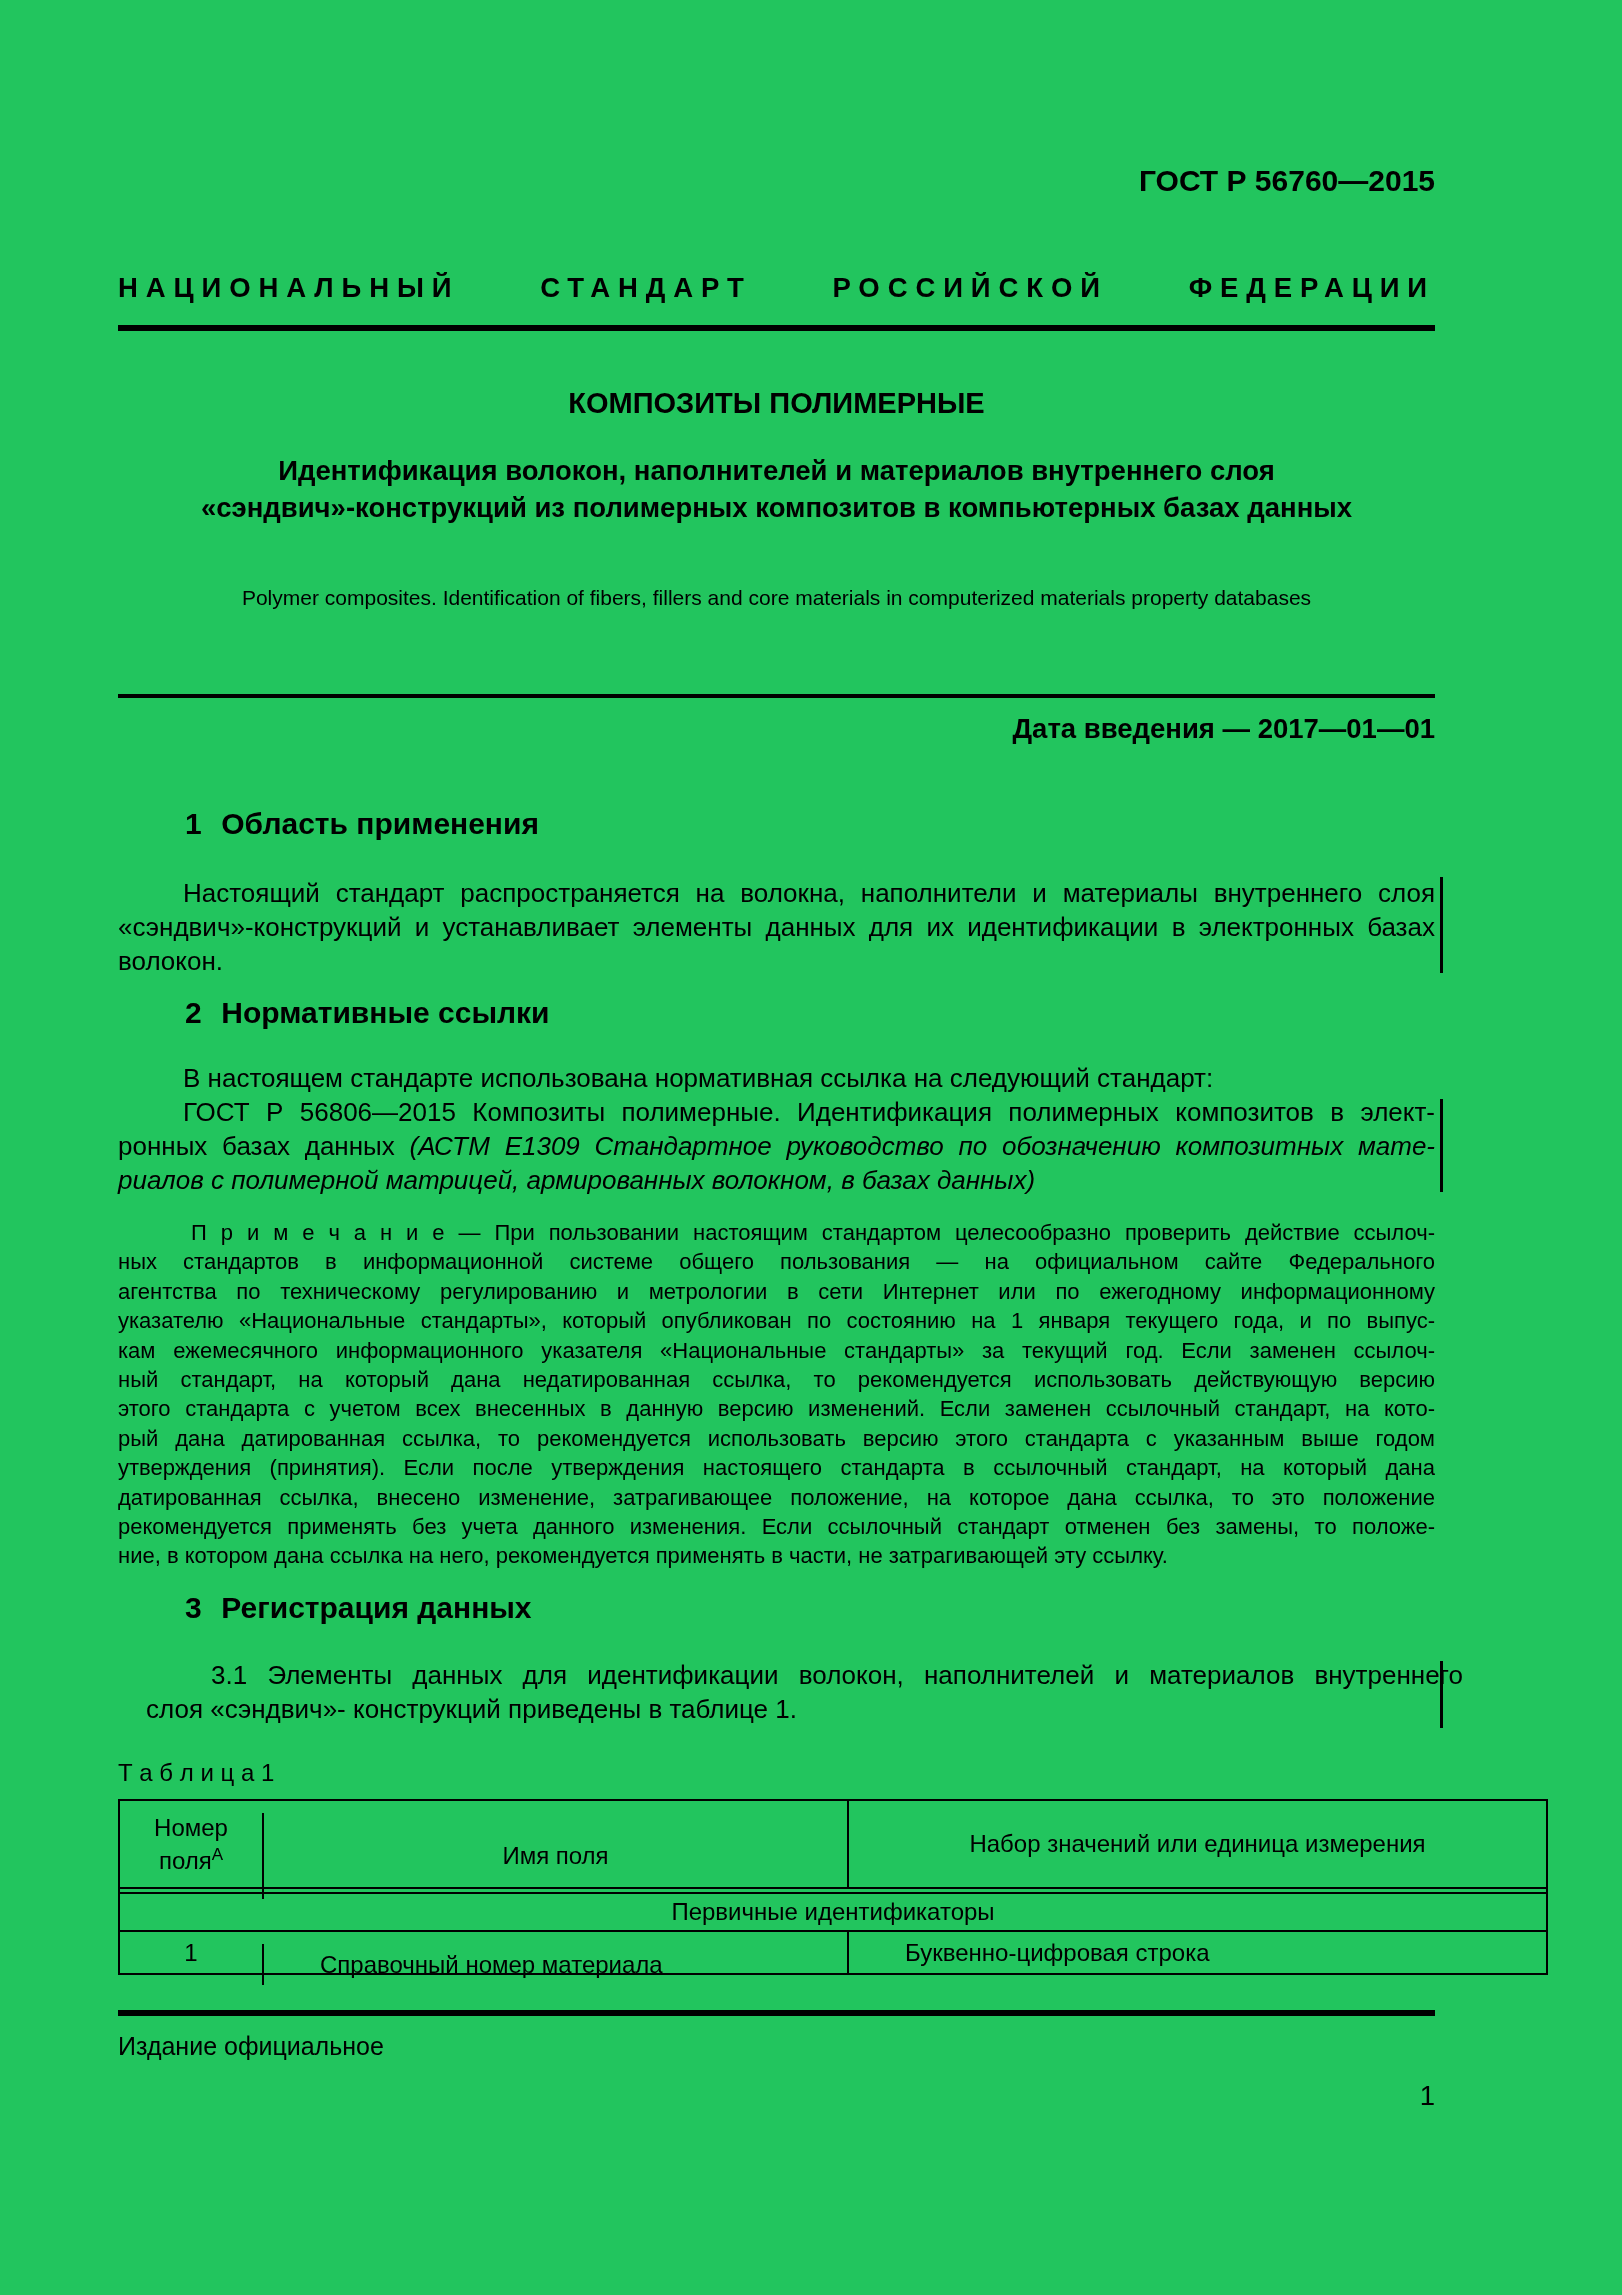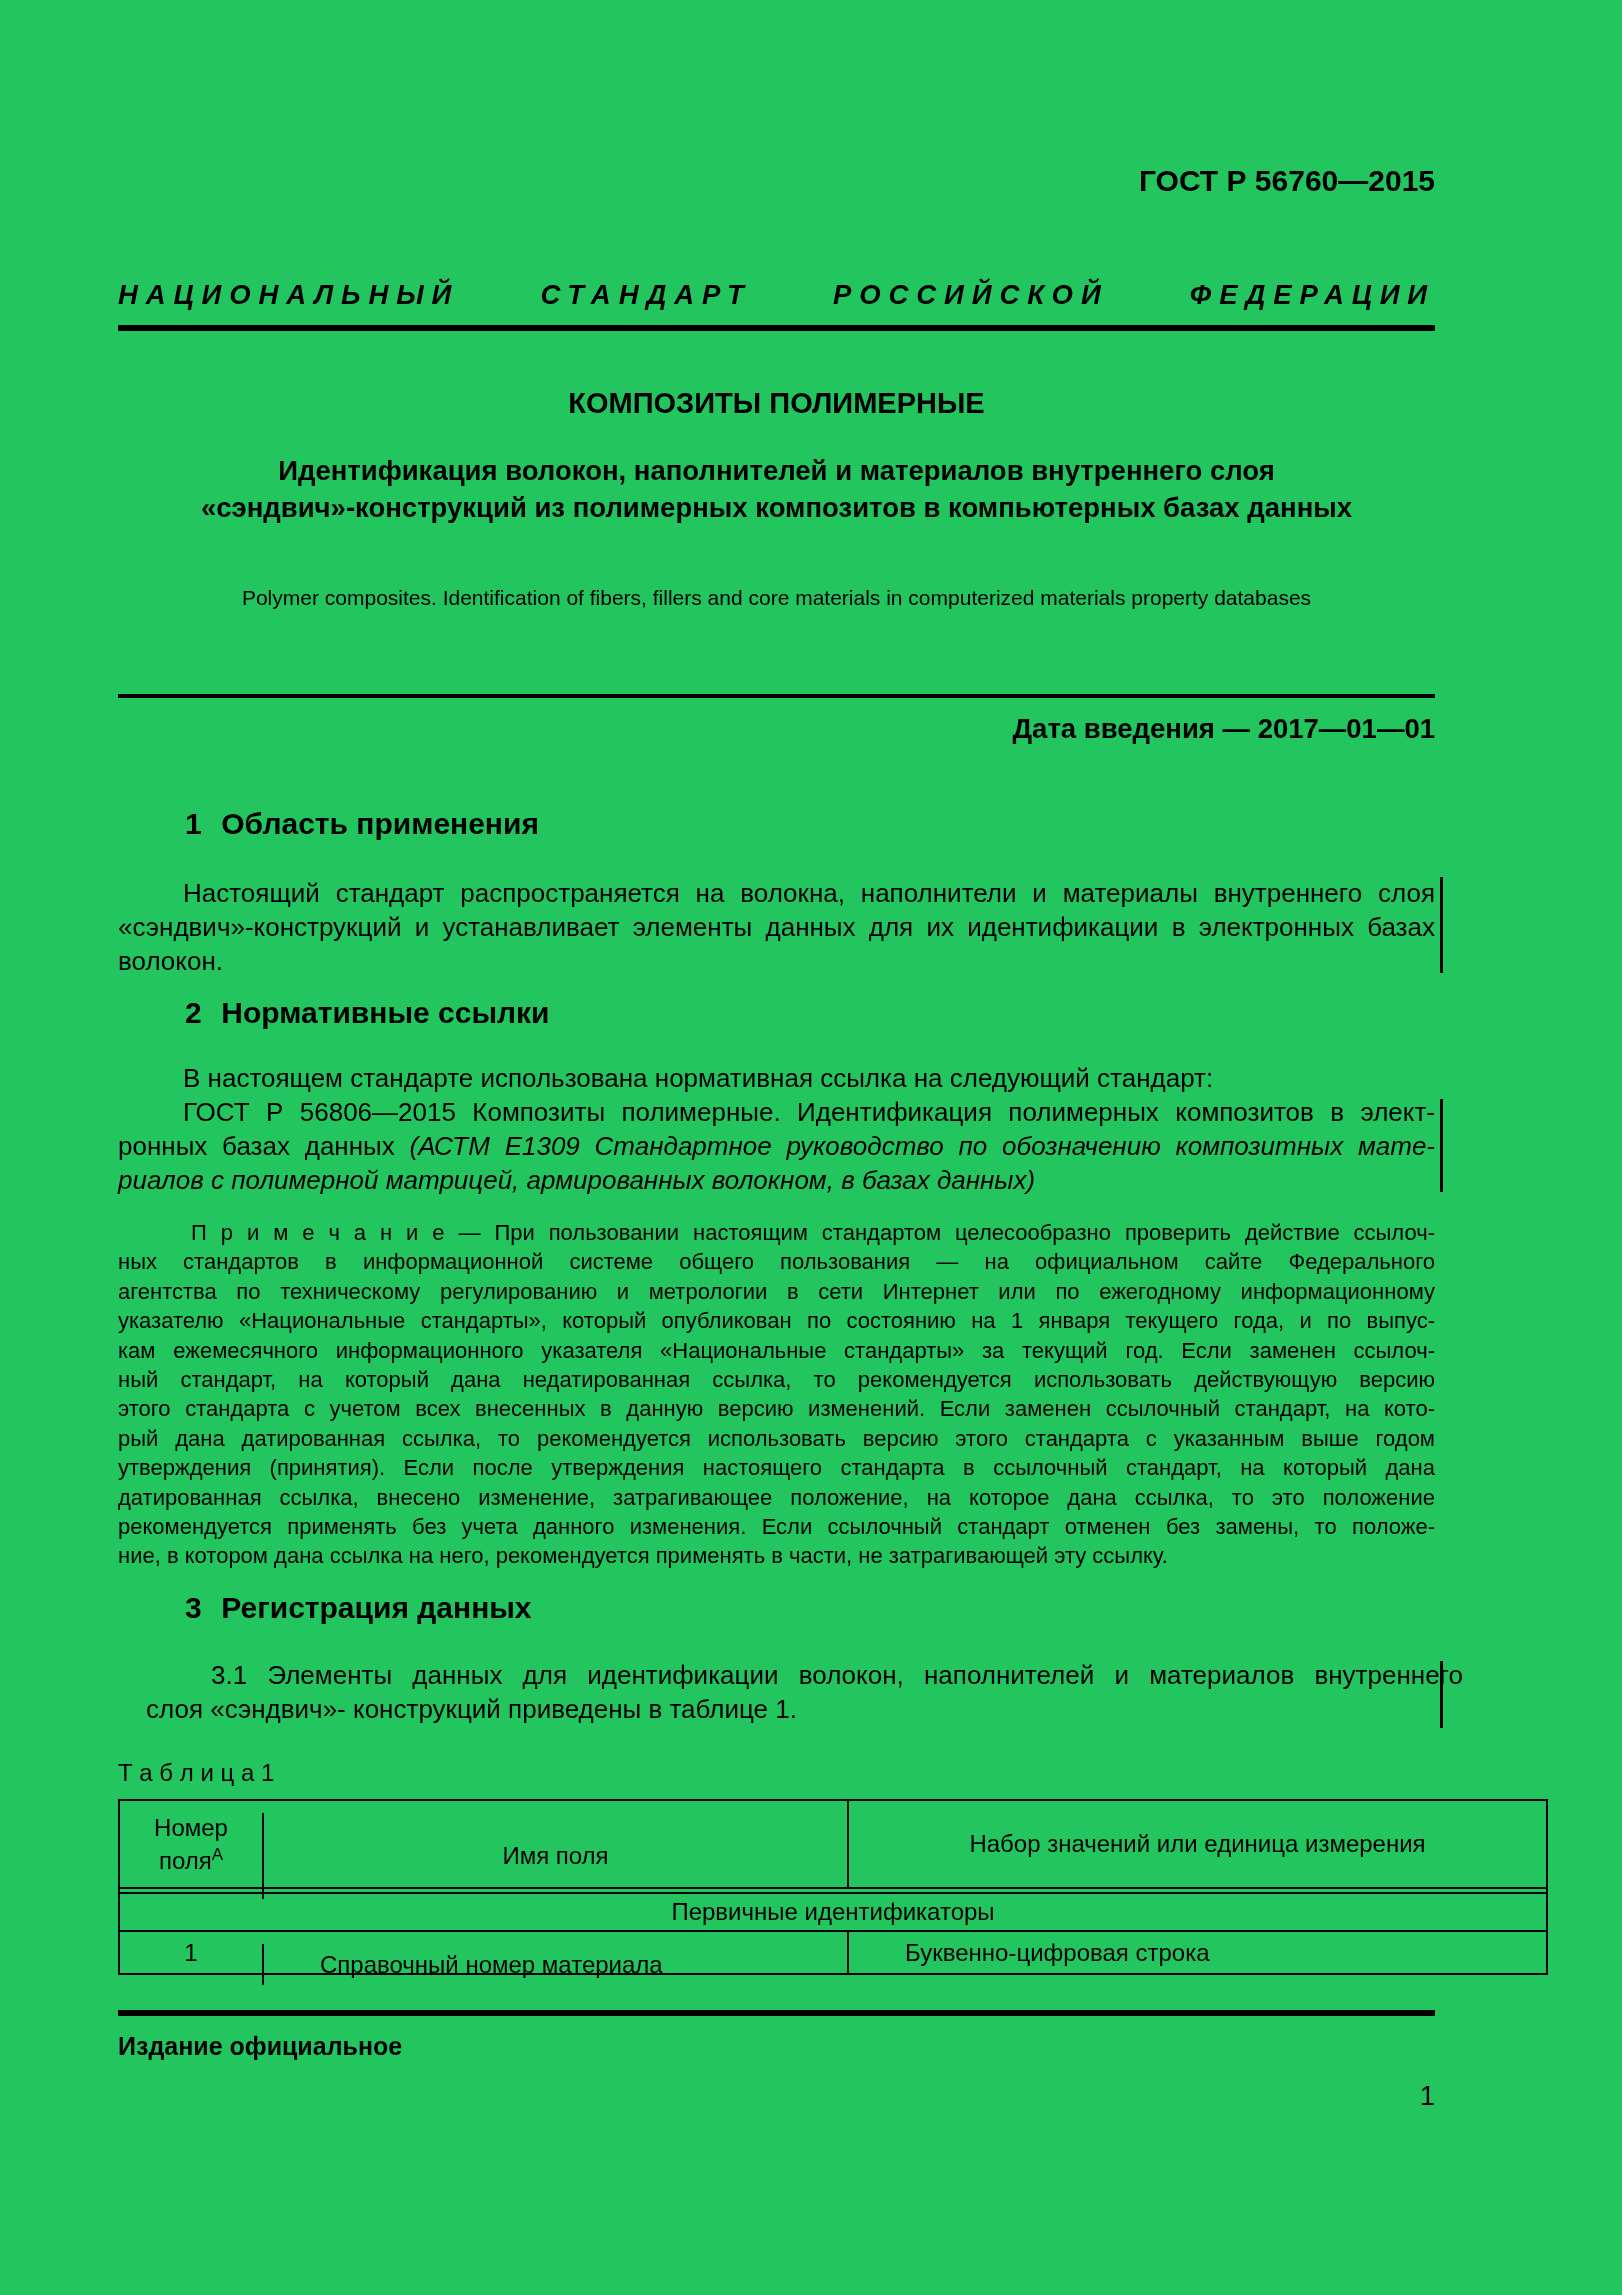--- a/index.html
+++ b/index.html
@@ -2,22 +2,22 @@
 <html style="font-size:10.5px"><head>
 <meta charset="utf-8">
 <style>
   html,body{margin:0;padding:0;background:#888;}
   .page{
     position:relative; width:1623px; height:2295px; background:#22c55e;
     font-family:"Liberation Sans", sans-serif; color:#000; overflow:hidden;
   }
   .abs{position:absolute;}
   .doc-code{top:164px; left:118px; width:1317px; text-align:right; font-size:30px; font-weight:bold;}
-  .federation{top:279px; left:118px; width:1317px; font-size:27.5px; font-weight:bold;
-    letter-spacing:7.9px; text-align:justify; text-align-last:justify; white-space:nowrap;font-style:italic;}
+  .federation{top:272px; left:118px; width:1317px; font-size:27.5px; font-weight:bold;
+    letter-spacing:7.9px; text-align:justify; text-align-last:justify; white-space:nowrap;}
   .rule{left:118px; width:1317px; background:#000;}
   .rule-1{top:325px; height:5.9px;}
   .rule-2{top:694px; height:3.9px;}
   .rule-footer{top:2010px; height:5.9px;}
   .main-title{top:387px; left:118px; width:1317px; text-align:center; font-size:29px; font-weight:bold;}
   .subtitle{top:452px; left:118px; width:1317px; text-align:center; font-size:27.5px; font-weight:bold; line-height:37px;}
   .english{top:586px; left:118px; width:1317px; text-align:center; font-size:21px;}
   .date-line{top:713px; left:118px; width:1317px; text-align:right; font-size:27.5px; font-weight:bold;}
   .heading{left:118px; width:1317px; padding-left:67px; box-sizing:border-box;
     font-size:30px; font-weight:bold;}
@@ -41,21 +41,21 @@
   .thead{height:86px;}
   .tc{box-sizing:border-box; height:100%; display:flex; flex-direction:column; justify-content:center; text-align:center;}
   .c1{width:142px;} .c2{width:585px;margin-top:24px;} .c3{flex:1;}
   .thead .c2, .thead .c3, .tdata .c2, .tdata .c3{border-left:2px solid #000;}
   .thead .c1{line-height:33px;}
   .dsep{height:3.3px; border-top:2px solid #000; border-bottom:2px solid #000;}
   .tgroup{height:36px; border-bottom:2px solid #000; justify-content:center; text-align:center;}
   .tdata{height:41px;}
   .tc.leftcell{align-items:flex-start; text-align:left; padding-left:56px;}
   sup{font-size:17px; vertical-align:super; line-height:0;}
-  .imprint{top:2032px; left:118px; font-size:25px; font-weight:bold;}
+  .imprint{top:2032px; left:118px; font-size:25px; font-weight:normal;}
   .page-num{top:2080px; left:118px; width:1317px; text-align:right; font-size:27.5px;}
 </style>
 </head>
 <body>
 
 <div class="page">
 
   <div class="abs doc-code">ГОСТ Р 56760—2015</div>
 
   <div class="abs federation">НАЦИОНАЛЬНЫЙ СТАНДАРТ РОССИЙСКОЙ ФЕДЕРАЦИИ</div>

